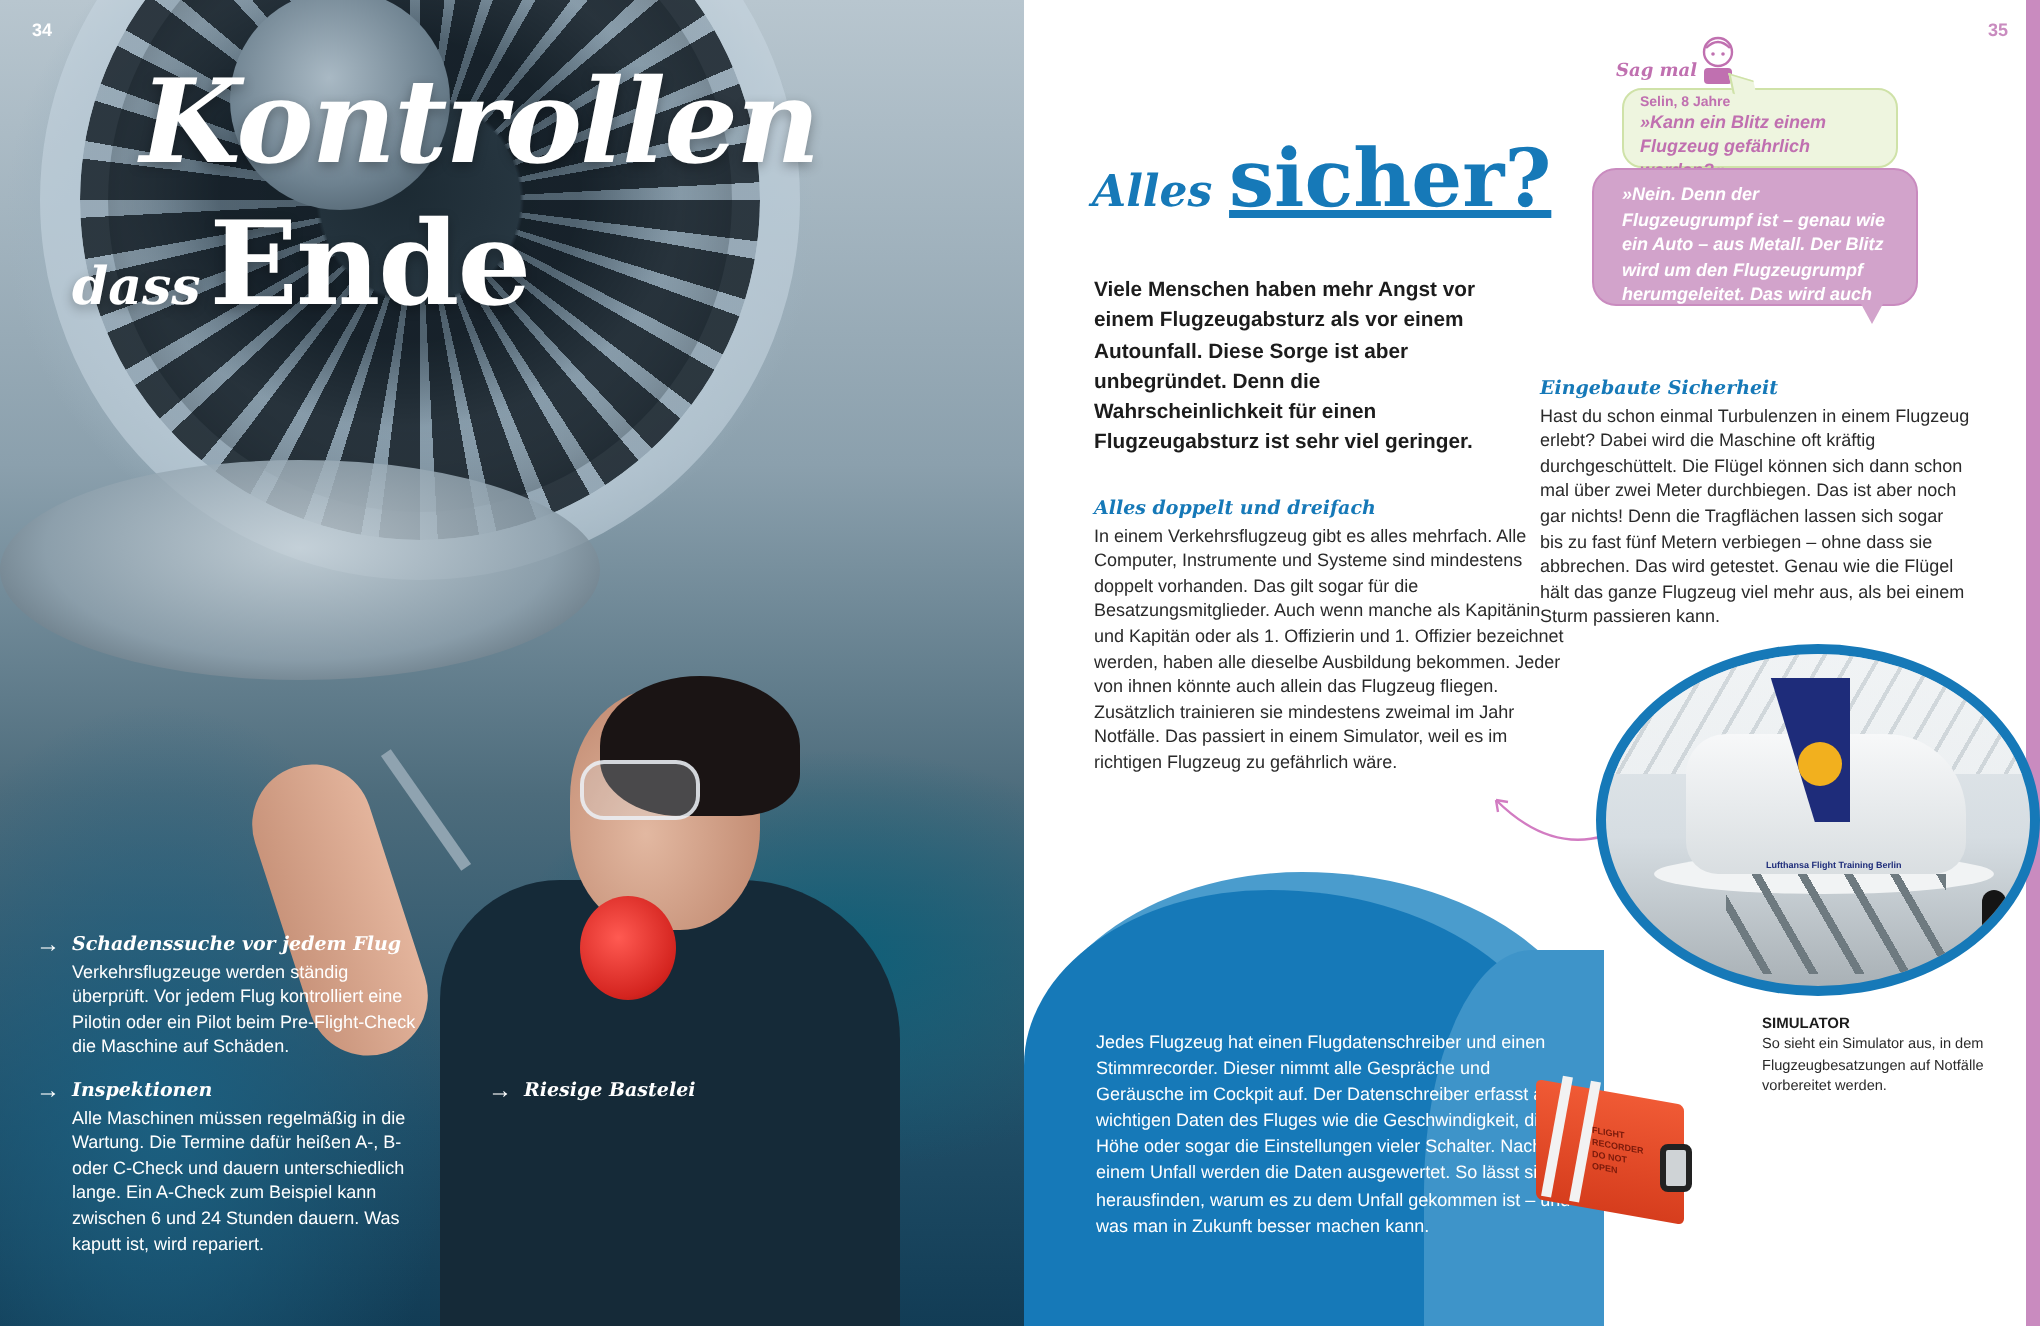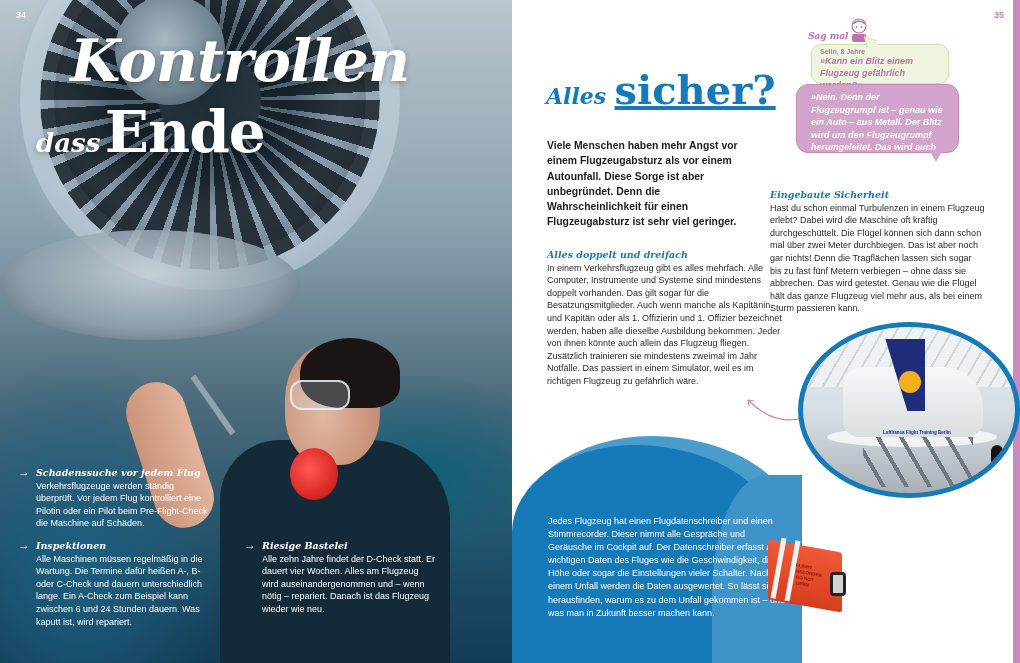--- a/index.html
+++ b/index.html
@@ -206,21 +206,20 @@
       <div>Verkehrsflugzeuge werden ständig überprüft. Vor jedem Flug kontrolliert eine Pilotin oder ein Pilot beim Pre-Flight-Check die Maschine auf Schäden.</div>
     </div>
     <div class="bullet b2">
       <span class="arrow">→</span>
       <div class="b-head">Inspektionen</div>
       <div>Alle Maschinen müssen regelmäßig in die Wartung. Die Termine dafür heißen A-, B- oder C-Check und dauern unterschiedlich lange. Ein A-Check zum Beispiel kann zwischen 6 und 24 Stunden dauern. Was kaputt ist, wird repariert.</div>
     </div>
     <div class="bullet b3">
       <span class="arrow">→</span>
       <div class="b-head">Riesige Bastelei</div>
-      <div>Alle zehn Jahre findet der D-Check statt. Er dauert vier Wochen. Alles am Flugzeug wird auseinandergenommen und – wenn nötig – repariert. Danach ist das Flugzeug wieder wie neu.</div>
     </div>
   </section>
 
   <section class="right-page">
     <div class="right-edge"></div>
     <div class="page-num-right">35</div>
 
     <h2 class="h-alles">
       <span class="s1">Alles</span>
       <span class="s2">sicher?</span>
@@ -262,20 +261,24 @@
     <div class="sim-photo">
       <div class="sim-roof"></div>
       <div class="sim-base"></div>
       <div class="sim-cabin"></div>
       <div class="sim-tail"></div>
       <div class="sim-logo"></div>
       <div class="sim-label">Lufthansa Flight Training Berlin</div>
       <div class="sim-legs"></div>
       <div class="sim-man"></div>
     </div>
+    <div class="sim-caption">
+      <div class="c-head">SIMULATOR</div>
+      <div>So sieht ein Simulator aus, in dem Flugzeugbesatzungen auf Notfälle vorbereitet werden.</div>
+    </div>
 
     <div class="blob-light"></div>
     <div class="blob-main"></div>
     <div class="blob-right"></div>
 
     <p class="box-text">Jedes Flugzeug hat einen Flugdatenschreiber und einen Stimmrecorder. Dieser nimmt alle Gespräche und Geräusche im Cockpit auf. Der Datenschreiber erfasst alle wichtigen Daten des Fluges wie die Geschwindigkeit, die Höhe oder sogar die Einstellungen vieler Schalter. Nach einem Unfall werden die Daten ausgewertet. So lässt sich herausfinden, warum es zu dem Unfall gekommen ist – und was man in Zukunft besser machen kann.</p>
 
     <div class="recorder">
       <div class="rec-body">
         <div class="rec-stripe" style="left:8px"></div>

